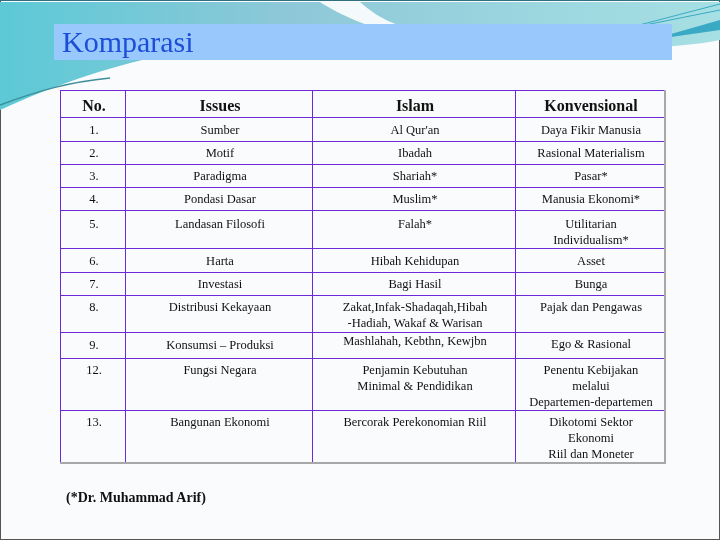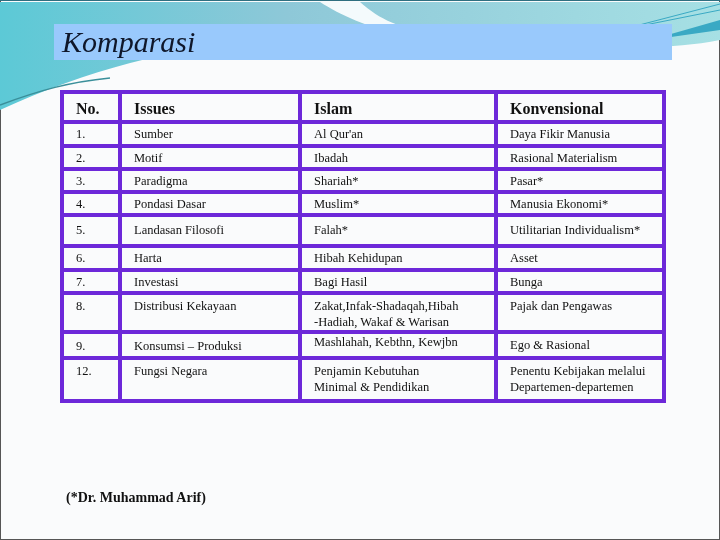--- a/index.html
+++ b/index.html
@@ -13,36 +13,35 @@
     position: absolute; left: 0; top: 0; width: 718px; height: 538px;
     border: 1px solid #555;
   }
   .deco { position: absolute; left: 0; top: 0; width: 720px; height: 120px; }
   .title-bar {
     position: absolute; left: 54px; top: 24px; width: 618px; height: 36px;
     background: #99c9fc;
   }
   .title-text {
     position: absolute; left: 8px; top: 1px;
-    font-family: "Liberation Serif", serif; font-size: 30px; color: #0f172a;
+    font-family: "Liberation Serif", serif; font-size: 30px; color: #1d4ed8;
     line-height: 34px;
-    font-style: italic;
   }
   table.cmp {
     position: absolute; left: 60px; top: 90px; width: 606px;
     border-collapse: collapse;
     border: 2px solid #a8a8a8;
     border-top: 1px solid #a8a8a8;
     border-left: 1px solid #a8a8a8;
     font-size: 12.5px;
   }
   table.cmp td, table.cmp th {
-    border: 4px solid #6d28d9;
-    padding: 0 0 0 12px;
-    text-align: left; vertical-align: middle;
+    border: 1px solid #6d28d9;
+    padding: 0 10px 0 12px;
+    text-align: center; vertical-align: middle;
     line-height: 16px;
   }
   table.cmp th { font-size: 16px; font-weight: bold; height: 23px; padding-top: 3px; }
   table.cmp td.top { vertical-align: top; padding-top: 3px; }
   .c0 { width: 42px; }
   .c1 { width: 164px; }
   .c2 { width: 180px; }
   .footnote {
     position: absolute; left: 66px; top: 490px;
     font-size: 14px; font-weight: bold;
@@ -144,16 +143,25 @@
     <td class="top">Fungsi Negara</td>
     <td class="top">
       <div>Penjamin Kebutuhan</div>
       <div>Minimal &amp; Pendidikan</div>
     </td>
     <td class="top">
       <div>Penentu Kebijakan melalui</div>
       <div>Departemen-departemen</div>
     </td>
   </tr>
+  <tr style="height:37px">
+    <td class="top">13.</td>
+    <td class="top">Bangunan Ekonomi</td>
+    <td class="top">Bercorak Perekonomian Riil</td>
+    <td class="top">
+      <div>Dikotomi Sektor Ekonomi</div>
+      <div>Riil dan Moneter</div>
+    </td>
+  </tr>
 </tbody>
   </table>
 
 <div class="footnote">(*Dr. Muhammad Arif)</div>
 
 </body></html>

